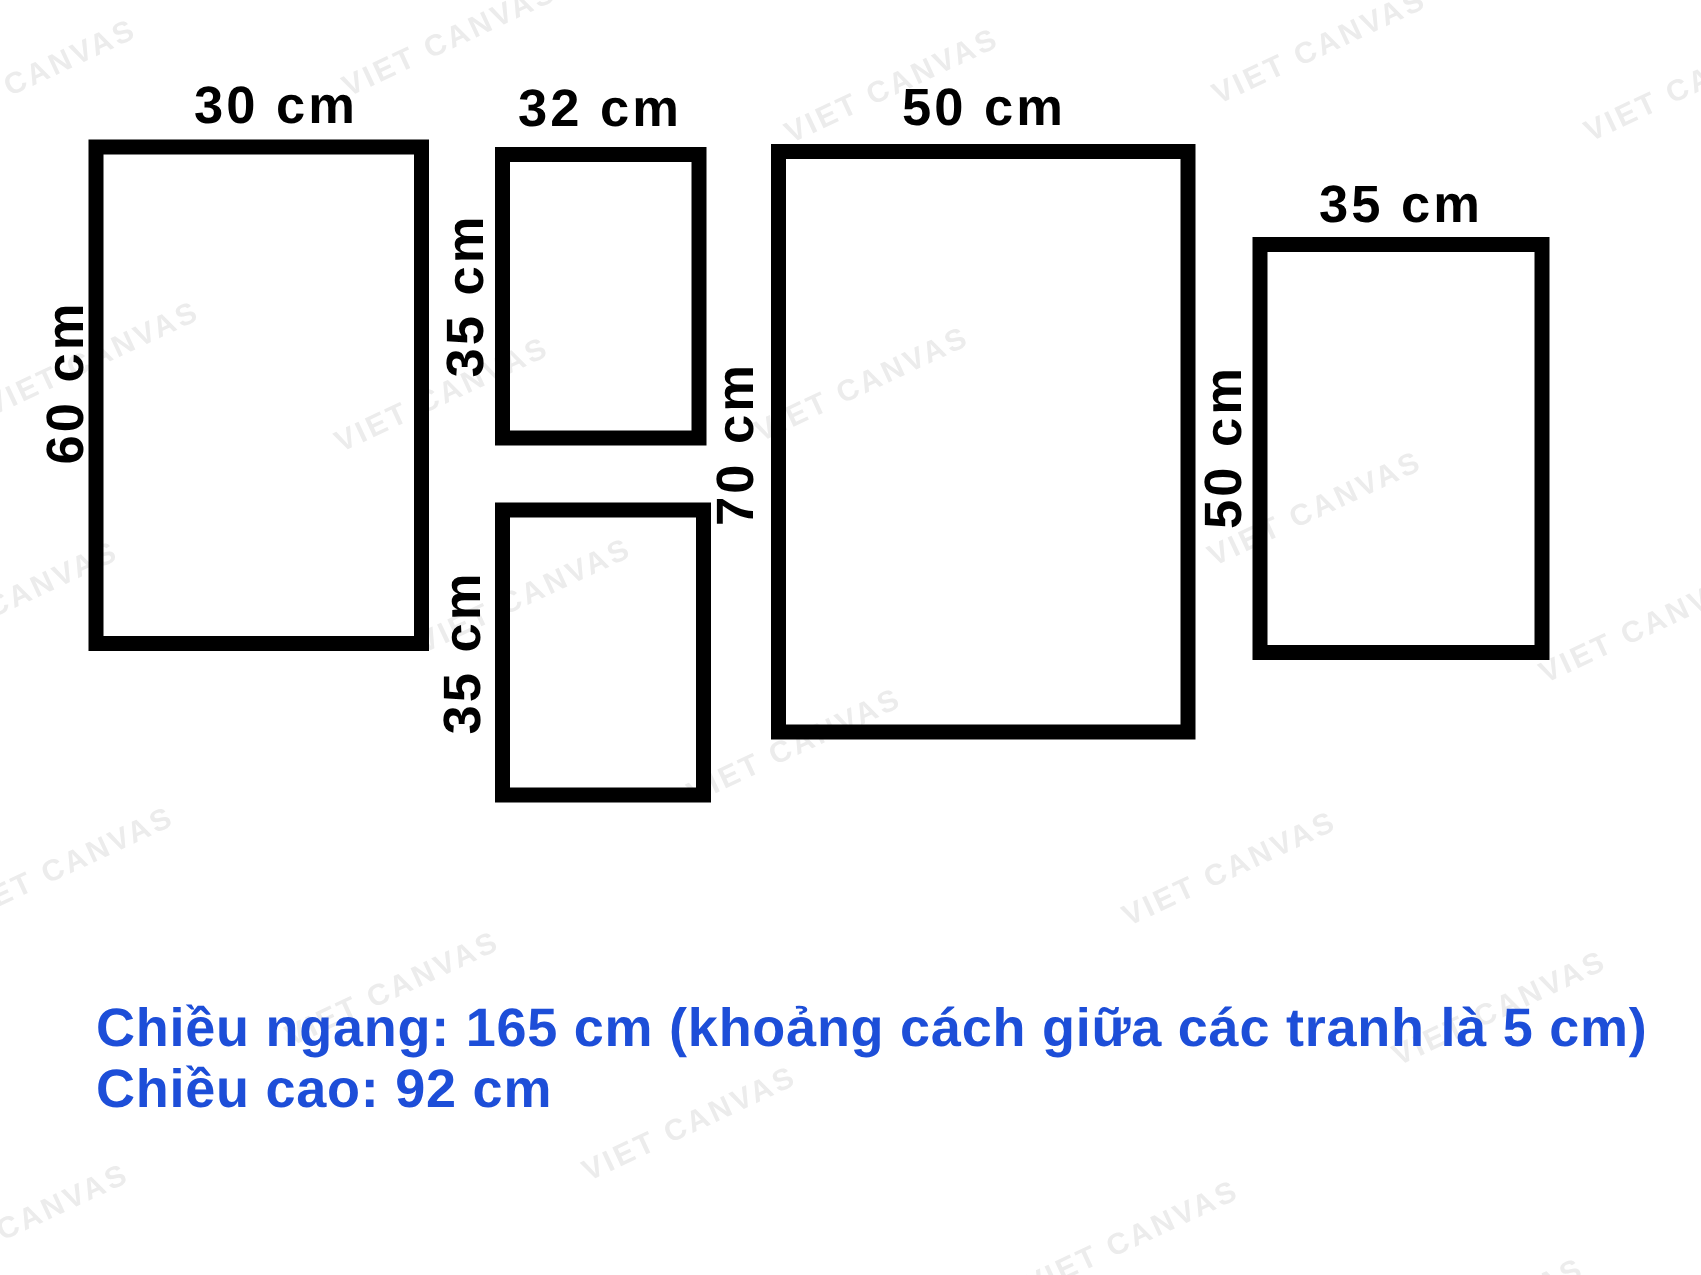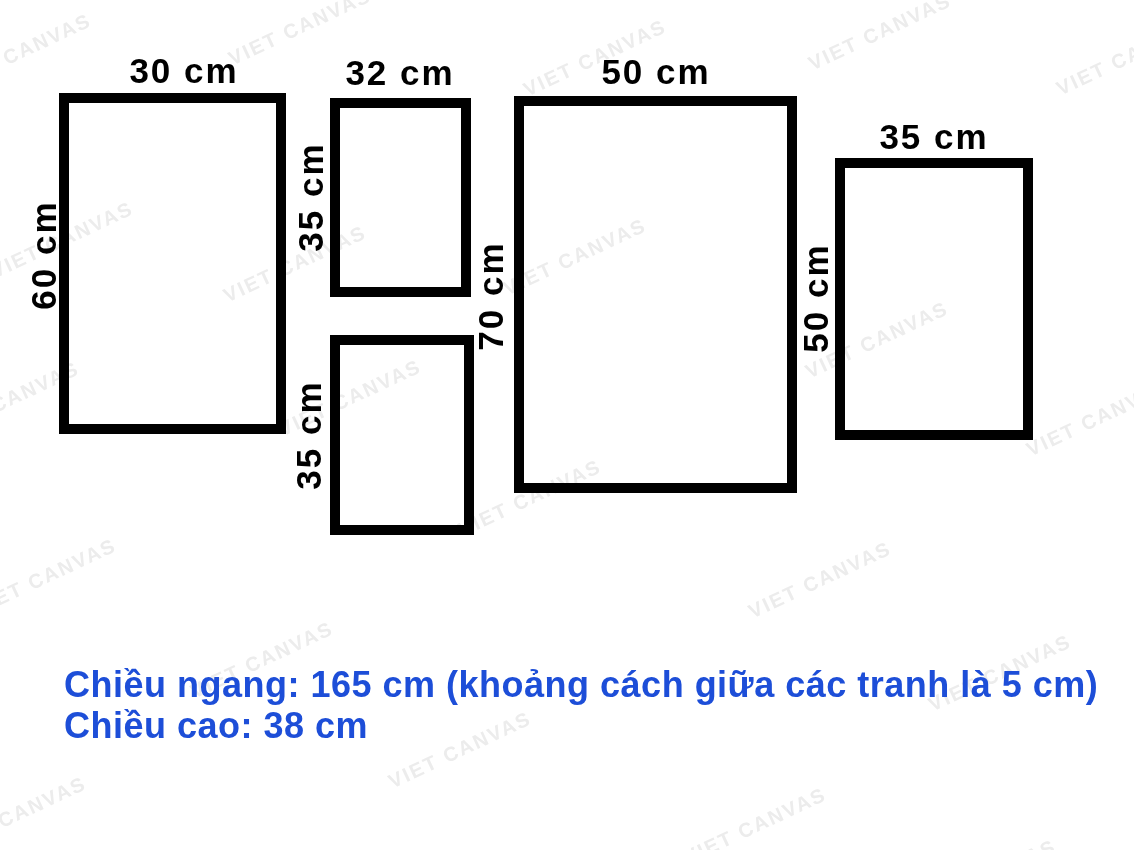--- a/index.html
+++ b/index.html
@@ -109,16 +109,16 @@
   <div class="dim" id="l2w">32 cm</div>
   <div class="dim v" id="l2h">35 cm</div>
   <div class="dim v" id="l3h">35 cm</div>
   <div class="dim" id="l4w">50 cm</div>
   <div class="dim v" id="l4h">70 cm</div>
   <div class="dim" id="l5w">35 cm</div>
   <div class="dim v" id="l5h">50 cm</div>
 
   <div class="summary">
     <div>Chiều ngang: 165 cm (khoảng cách giữa các tranh là 5 cm)</div>
-    <div>Chiều cao: 38 cm</div>
+    <div>Chiều cao: 92 cm</div>
   </div>
 
 </div>
 
 </body></html>

